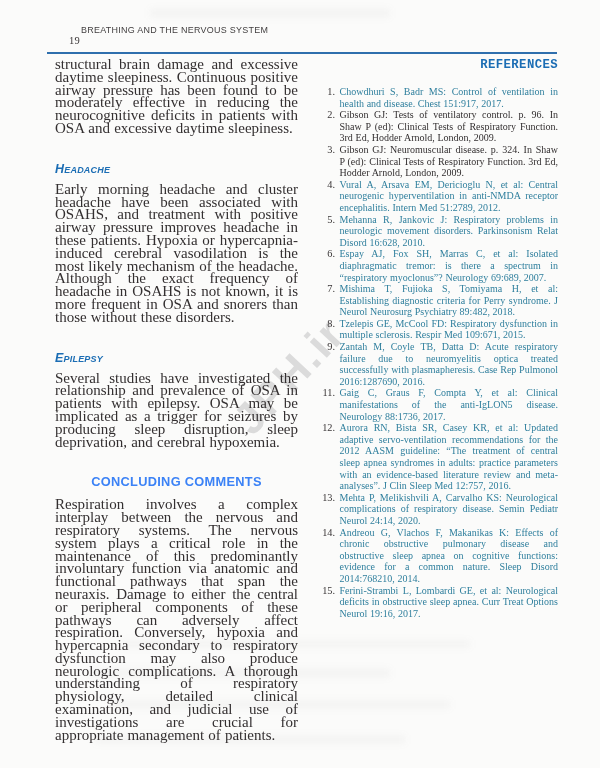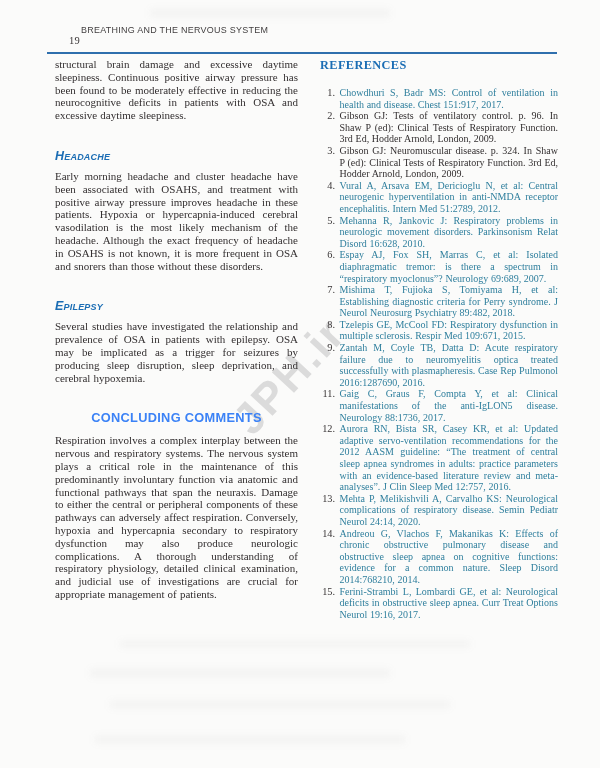--- a/index.html
+++ b/index.html
@@ -44,44 +44,44 @@
   
   .col-left {
     position: absolute; left: 55px; top: 50px; width: 243px; z-index: 1;
   }
   .col-right {
     position: absolute; left: 320px; top: 50px; width: 238px; z-index: 1;
   }
 
   
   .body-par {
-    font-size: 11px; line-height: 12.8px;
+    font-size: 15px; line-height: 12.8px;
     text-align: justify; margin: 0;
     word-spacing: 0.4px;
   }
   .sec-heading {
     font-family: "Liberation Sans", sans-serif;
     font-style: italic; font-weight: bold;
     font-variant: small-caps;
     font-size: 12.5px; color: #1b6db4;
     margin: 27px 0 7px 0; letter-spacing: 0.2px;
   }
   .big-heading {
     font-family: "Liberation Sans", sans-serif;
     font-weight: bold; font-size: 12.8px; color: #3b82f6;
     text-align: center; letter-spacing: 0.3px;
     margin: 26px 0 9px 0;
   }
   .intro-gap { margin-top: 8px; }
 
   
   .ref-heading {
-    font-family: Liberation Serif, serif;
+    font-family: Liberation Mono, monospace;
     font-weight: bold; font-size: 12.3px; color: #1b6db4;
-    text-align: left; letter-spacing: 0.4px;
+    text-align: right; letter-spacing: 0.4px;
     margin: 8px 0 14px 0;
   }
   .ref-item { display: flex; margin: 0; }
   .ref-num {
     flex: 0 0 15px; text-align: right; margin-right: 4.5px;
     font-size: 10.3px; line-height: 11.6px; color: #3a3637;
   }
   .ref-text {
     flex: 1; font-size: 10px; line-height: 11.6px;
     text-align: justify; color: #2f7f9d; word-spacing: 0.2px;

